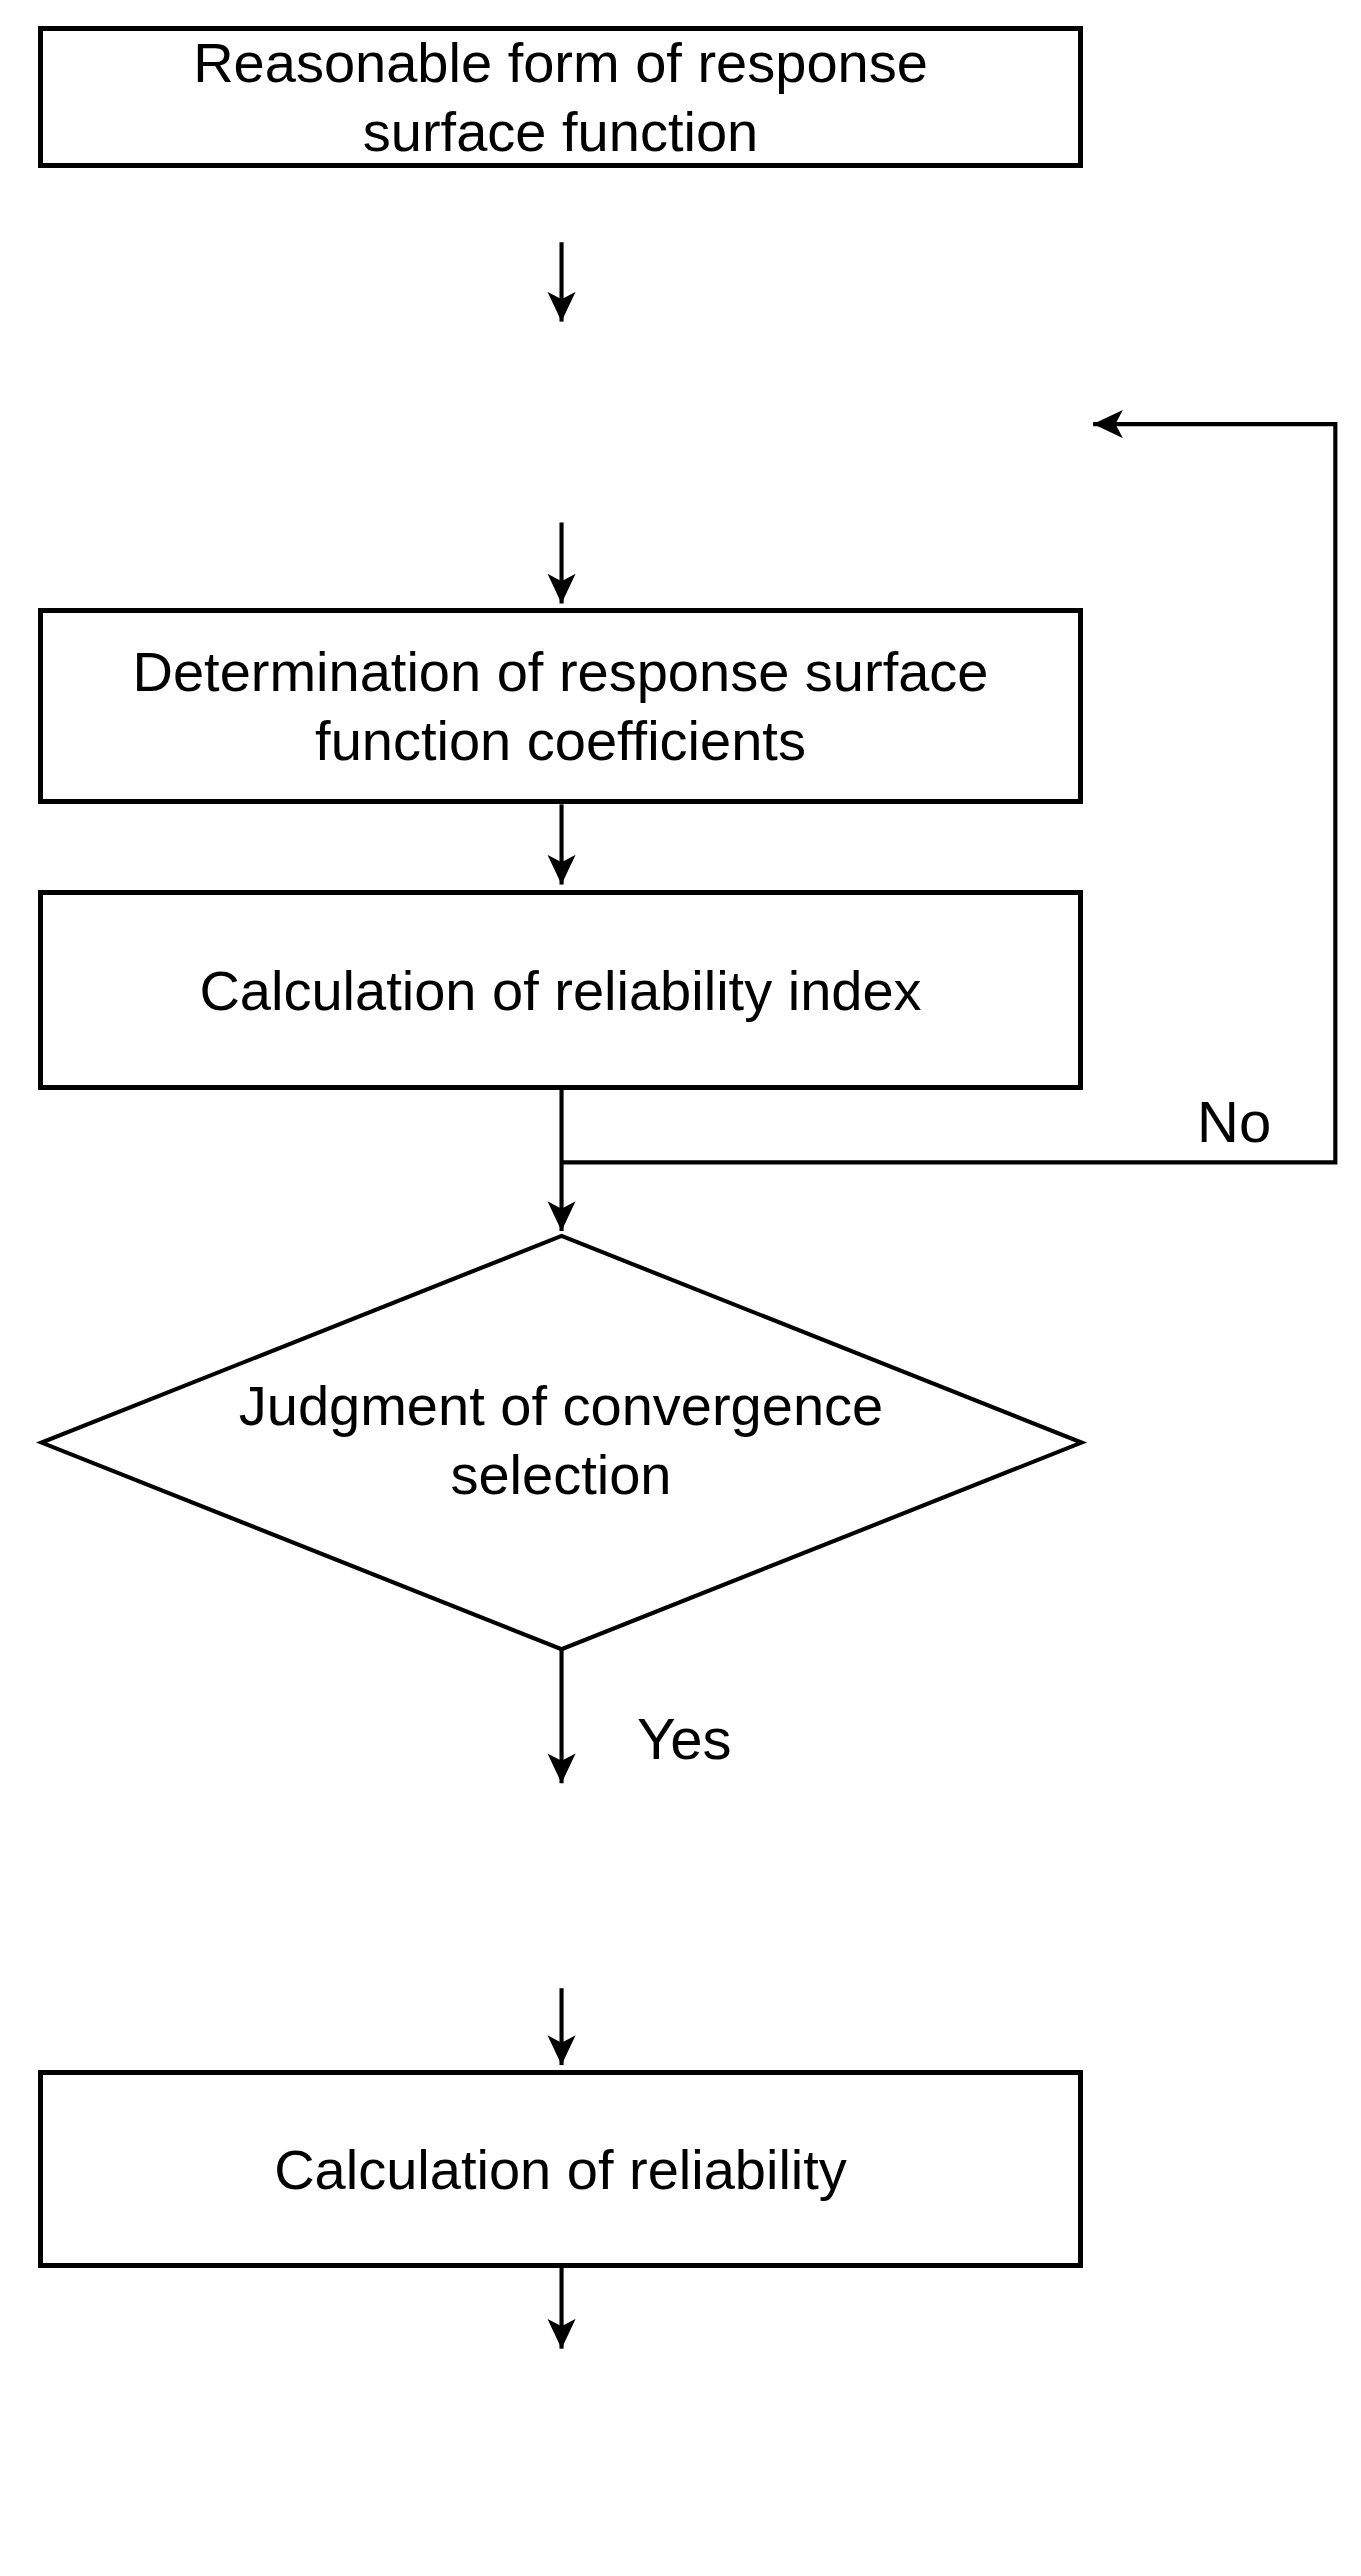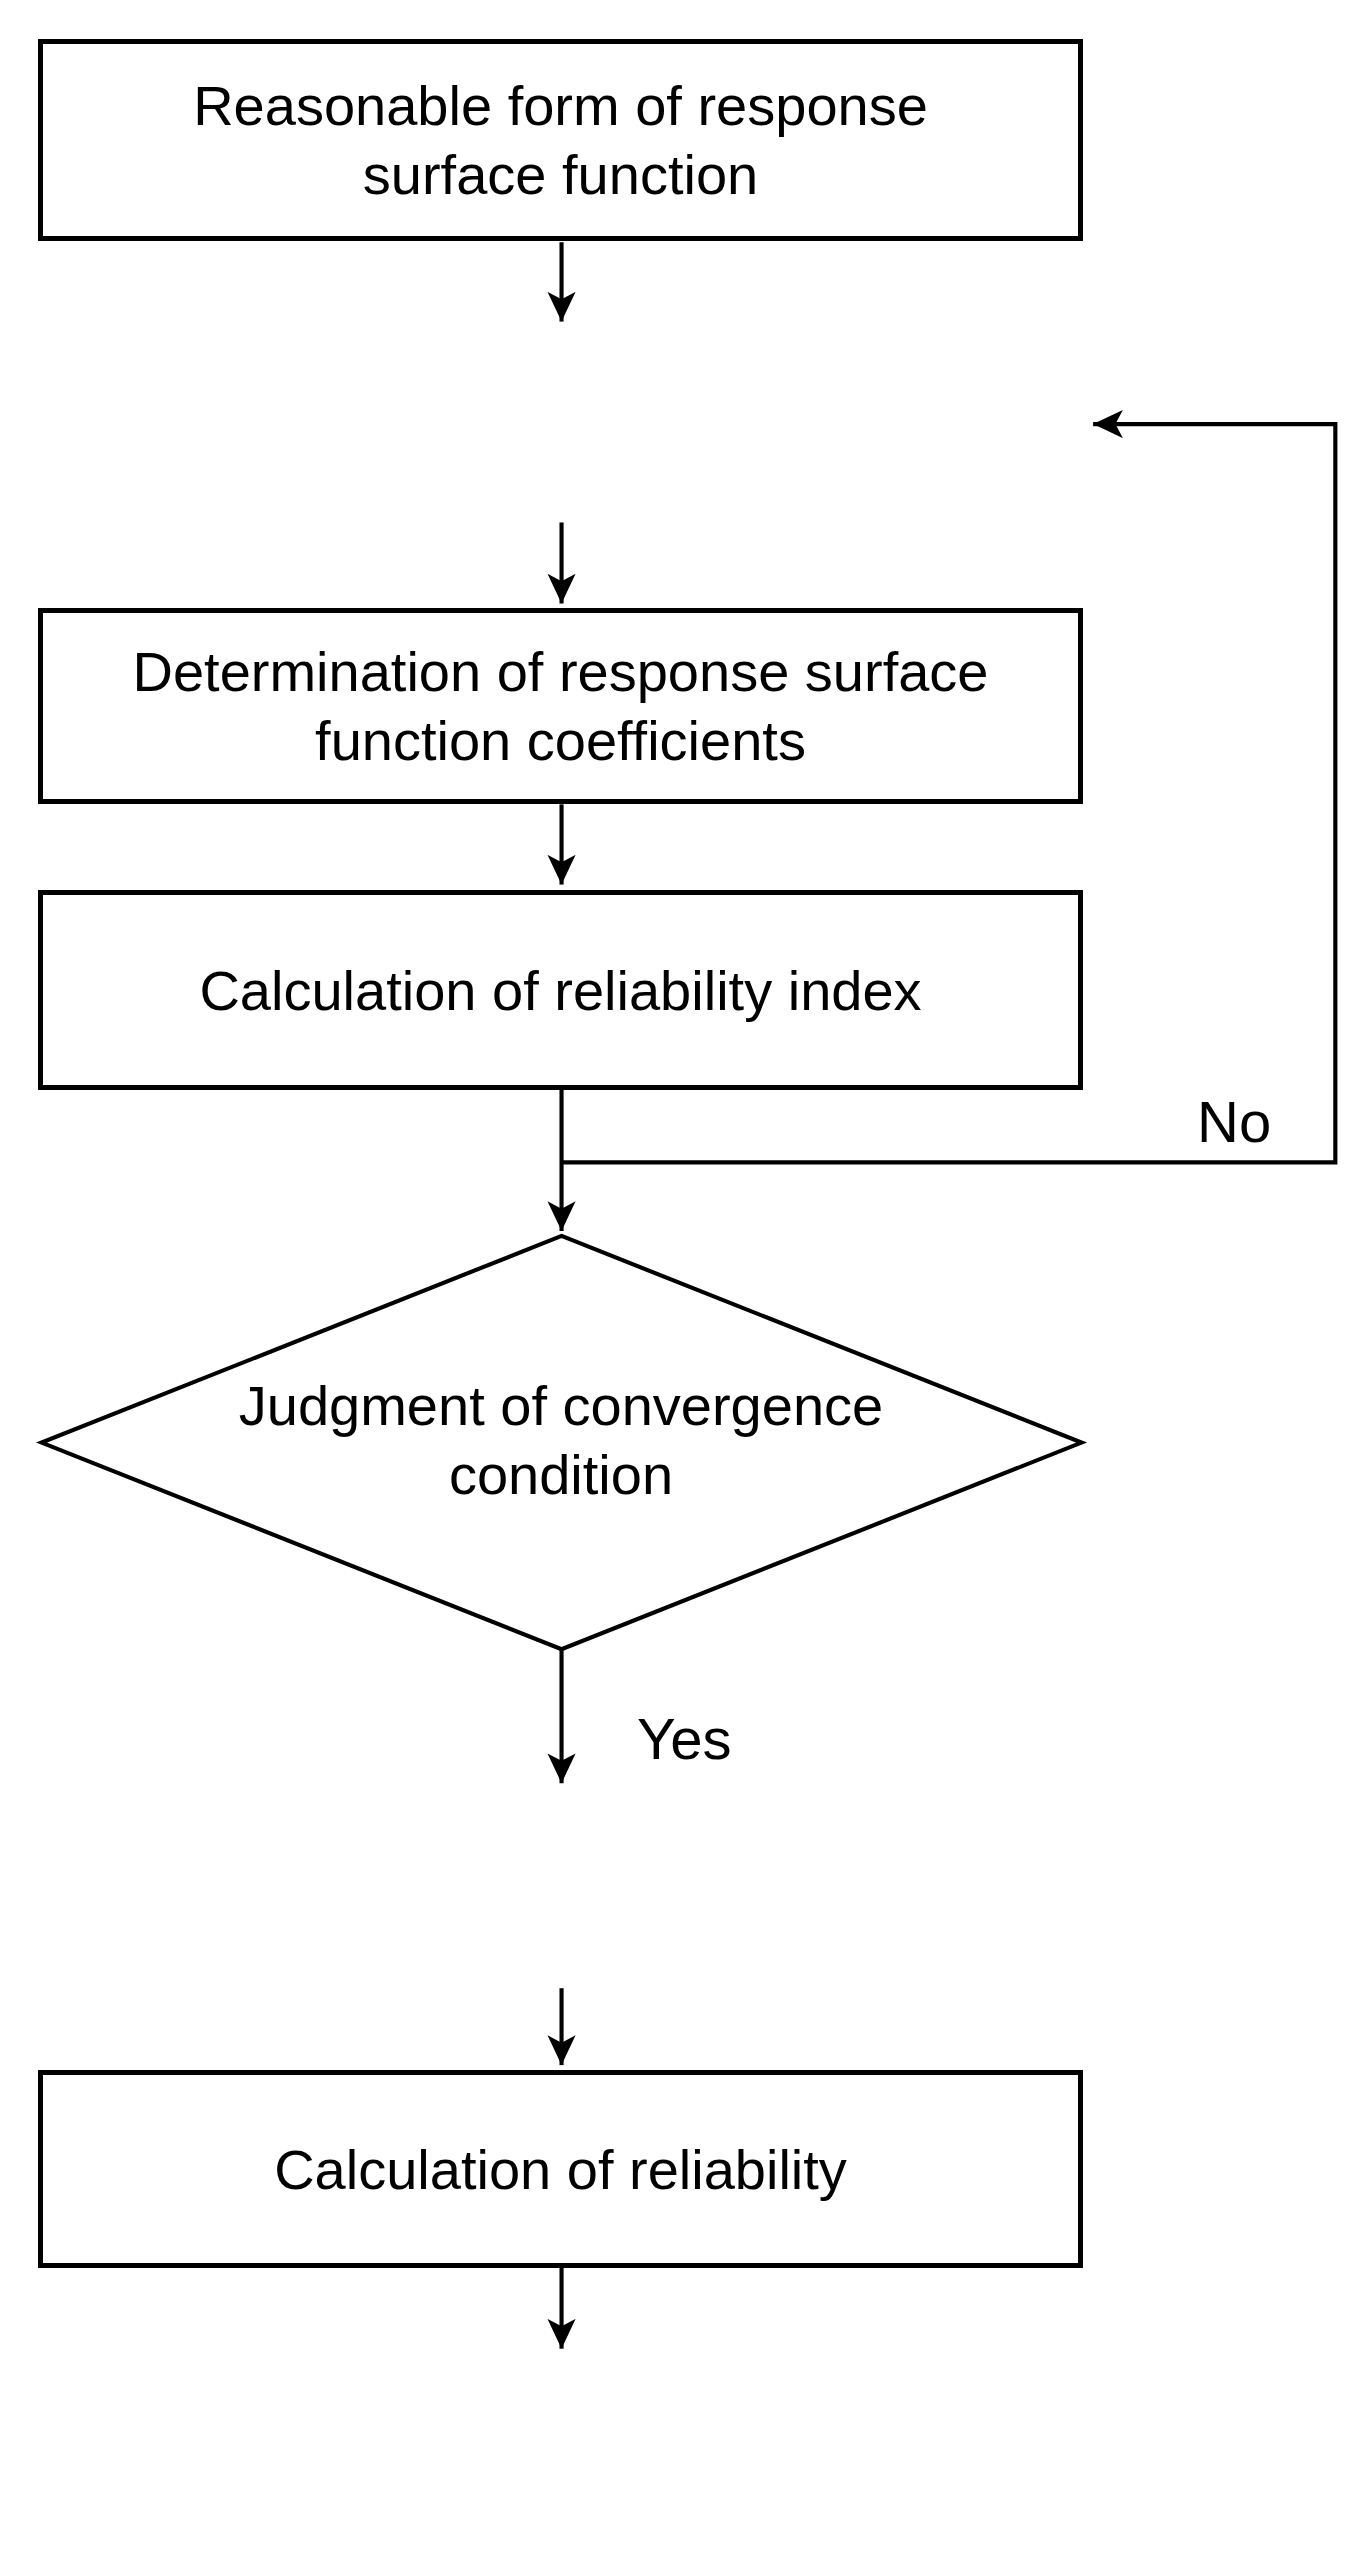--- a/index.html
+++ b/index.html
@@ -98,31 +98,31 @@
 
     <path class="edge" d="M679,1406 H1615 V513 H1322" marker-end="url(#ah)"></path>
 
     <polygon class="shape" points="679,1495 1308,1745 679,1995 50,1745"></polygon>
 
     <path class="edge" d="M679,1995 V2157" marker-end="url(#ah)"></path>
     <path class="edge" d="M679,2405 V2498" marker-end="url(#ah)"></path>
     <path class="edge" d="M679,2743 V2841" marker-end="url(#ah)"></path>
   </svg>
 
-  <div class="box" style="top:39px;  height:202px">Reasonable form of response
+  <div class="box" style="top:26px;  height:142px">Reasonable form of response
 surface function</div>
 
 
   <div class="box" style="top:890px; height:200px">Calculation of reliability index</div>
 
   <div class="box" style="top:608px; height:196px">Determination of response surface
 function coefficients</div>
 
   <div class="diamond-label">Judgment of convergence
-condition</div>
+selection</div>
 
 
   <div class="box" style="top:2070px; height:198px">Calculation of reliability</div>
 
 
   <div class="edge-label no">No</div>
 
   <div class="edge-label yes">Yes</div>
 
 </div>

